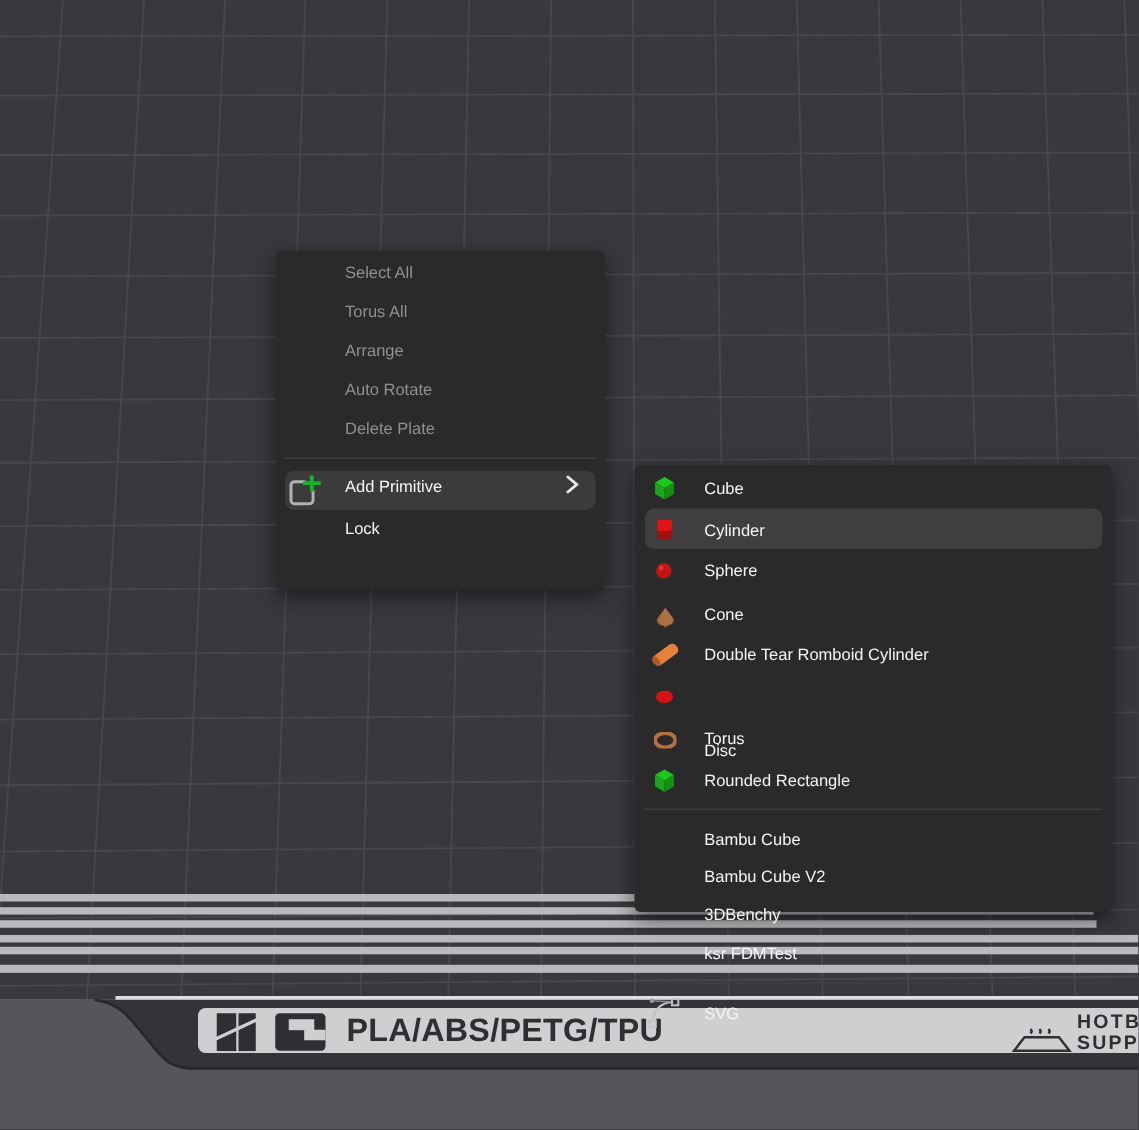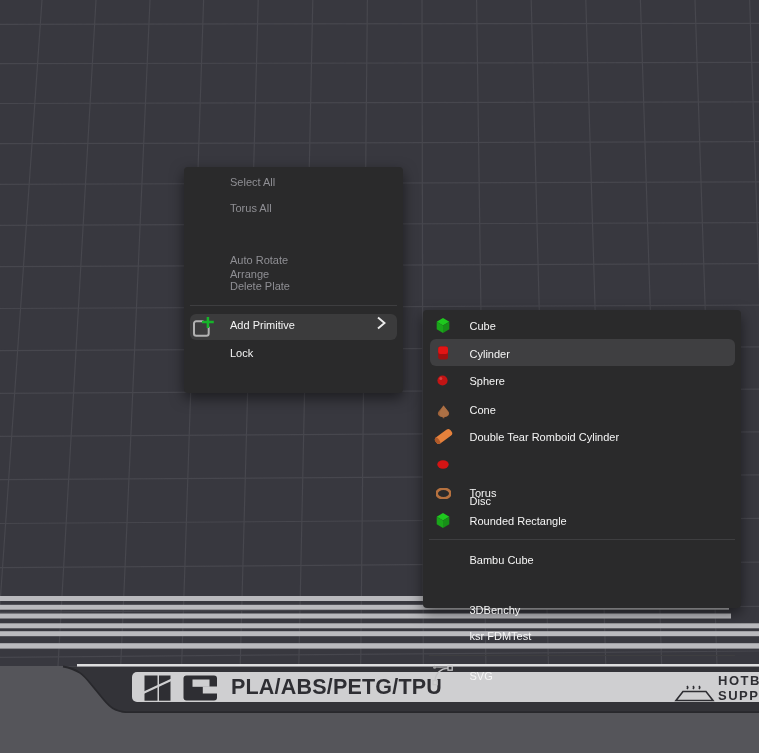--- a/index.html
+++ b/index.html
@@ -92,21 +92,21 @@
     <path d="M687,689 q1.5,-1.5 0,-3"></path>
     <path d="M693,689 q1.5,-1.5 0,-3"></path>
     <path d="M699,689 q1.5,-1.5 0,-3"></path>
   </g>
 </svg>
 
 <div class="menu" id="m1" style="left:183.5px;top:166.5px;width:219px;height:226px;">
   <div class="hl" style="left:6px;top:147px;width:207px;height:26.5px;border-radius:6px;"></div>
   <div class="row dis" style="left:46.5px;top:2px;">Select All</div>
   <div class="row dis" style="left:46.5px;top:28.3px;">Torus All</div>
-  <div class="row dis" style="left:46.5px;top:54.4px;margin-top:40px;">Arrange</div>
+  <div class="row dis" style="left:46.5px;top:54.4px;">Arrange</div>
   <div class="row dis" style="left:46.5px;top:80.3px;">Auto Rotate</div>
   <div class="row dis" style="left:46.5px;top:106.1px;">Delete Plate</div>
   <div class="sep" style="left:6px;top:138.5px;width:207px;"></div>
   <div class="row" style="left:46.5px;top:145.6px;">Add Primitive</div>
   <div class="row" style="left:46.5px;top:173.3px;">Lock</div>
 
   <svg class="ic" style="left:8px;top:150px;" width="28" height="22" viewBox="0 0 28 22">
     <path d="M11.5,4.2 H4.2 A2.2,2.2 0 0 0 2,6.4 V16.6 A2.2,2.2 0 0 0 4.2,18.8 H14.5 A2.2,2.2 0 0 0 16.7,16.6 V9.8" stroke="#b2b2b2" stroke-width="2" fill="none"></path>
     <path d="M10,5 H21.8 M15.9,-0.9 V10.9" stroke="#16b42a" stroke-width="2.5" fill="none"></path>
   </svg>
@@ -121,20 +121,21 @@
   <div class="row" style="left:46.5px;top:3.6px;">Cube</div>
   <div class="row" style="left:46.5px;top:31px;">Cylinder</div>
   <div class="row" style="left:46.5px;top:58.9px;">Sphere</div>
   <div class="row" style="left:46.5px;top:87.1px;">Cone</div>
   <div class="row" style="left:46.5px;top:114.5px;">Double Tear Romboid Cylinder</div>
   <div class="row" style="left:46.5px;top:142.8px;margin-top:36px;">Disc</div>
   <div class="row" style="left:46.5px;top:170.6px;">Torus</div>
   <div class="row" style="left:46.5px;top:198px;">Rounded Rectangle</div>
   <div class="sep" style="left:6px;top:229.8px;width:306px;"></div>
   <div class="row" style="left:46.5px;top:237px;">Bambu Cube</div>
+  <div class="row" style="left:46.5px;top:262.3px;">Bambu Cube V2</div>
   <div class="row" style="left:46.5px;top:287.6px;">3DBenchy</div>
   <div class="row" style="left:46.5px;top:313.7px;">ksr FDMTest</div>
   <div class="sep" style="left:6px;top:345.7px;width:306px;"></div>
   <div class="row" style="left:46.5px;top:353px;">SVG</div>
 
   <svg class="ic" style="left:12px;top:7px;" width="16" height="17" viewBox="0 0 16 17">
     <polygon points="8,1 14.3,4.7 8,8.4 1.7,4.7" fill="#1ec91e"></polygon>
     <polygon points="1.7,4.7 8,8.4 8,16 1.7,12.3" fill="#1aa51a"></polygon>
     <polygon points="14.3,4.7 8,8.4 8,16 14.3,12.3" fill="#178f17"></polygon>
   </svg>

